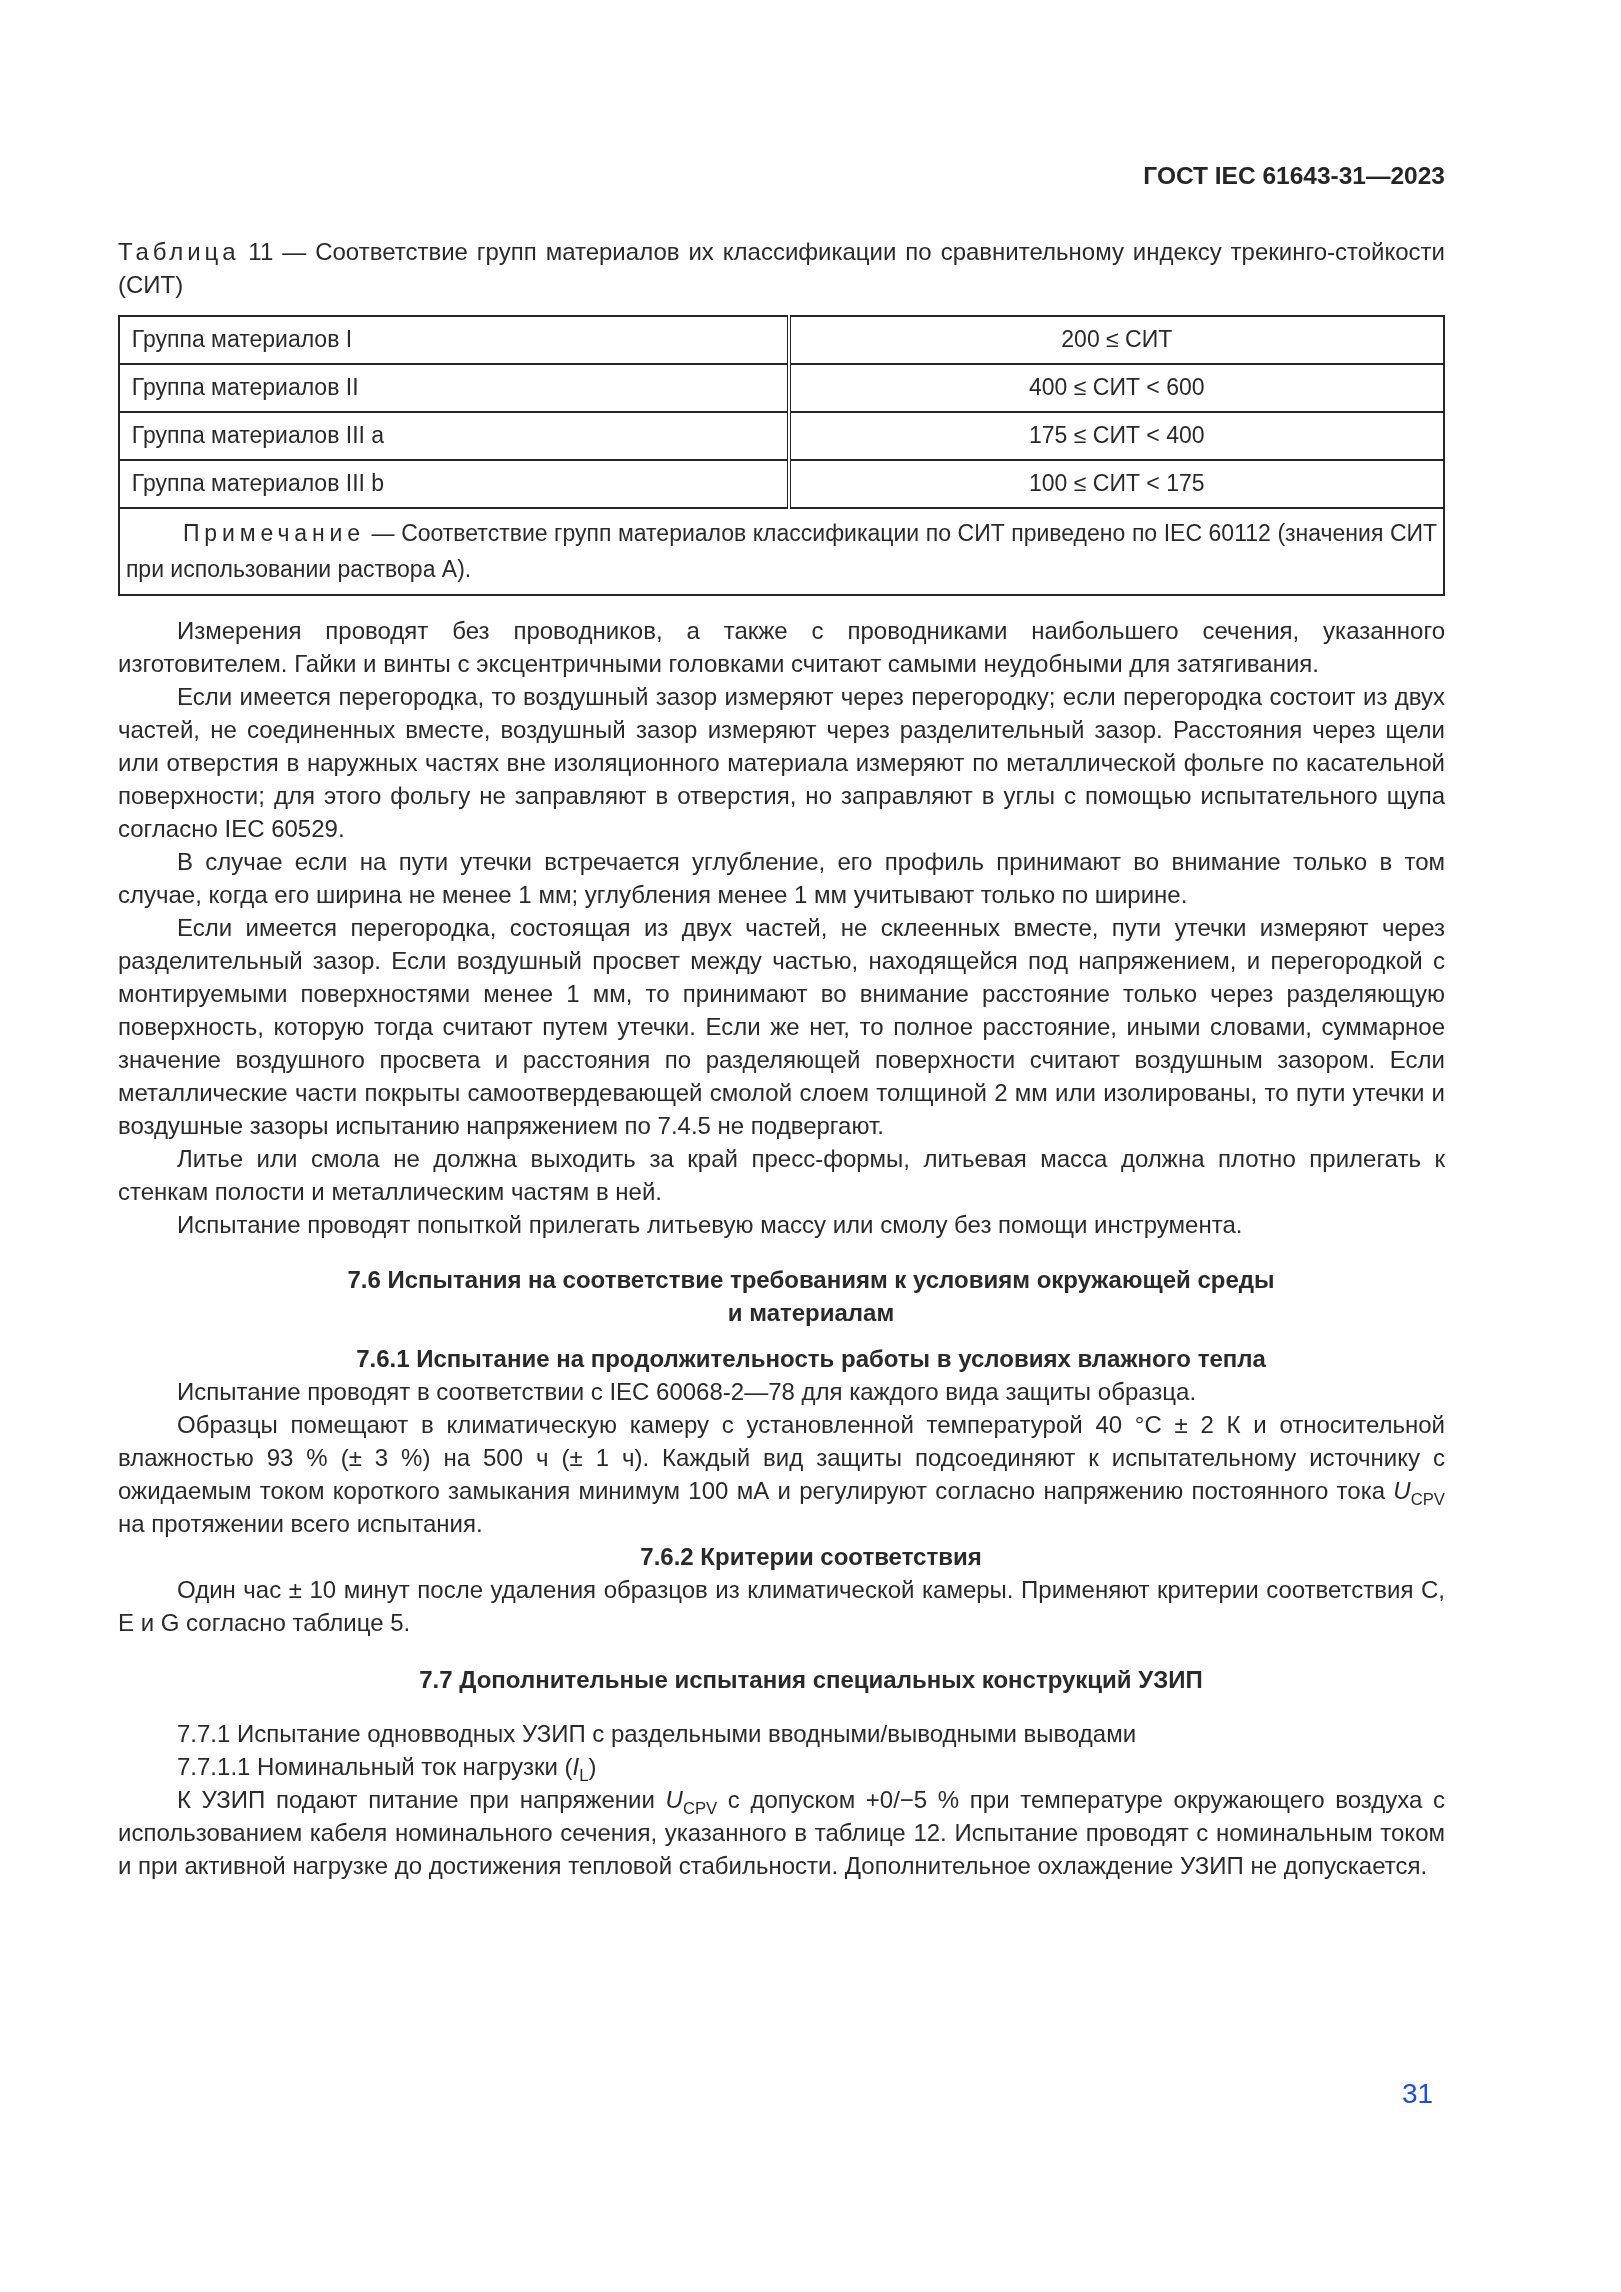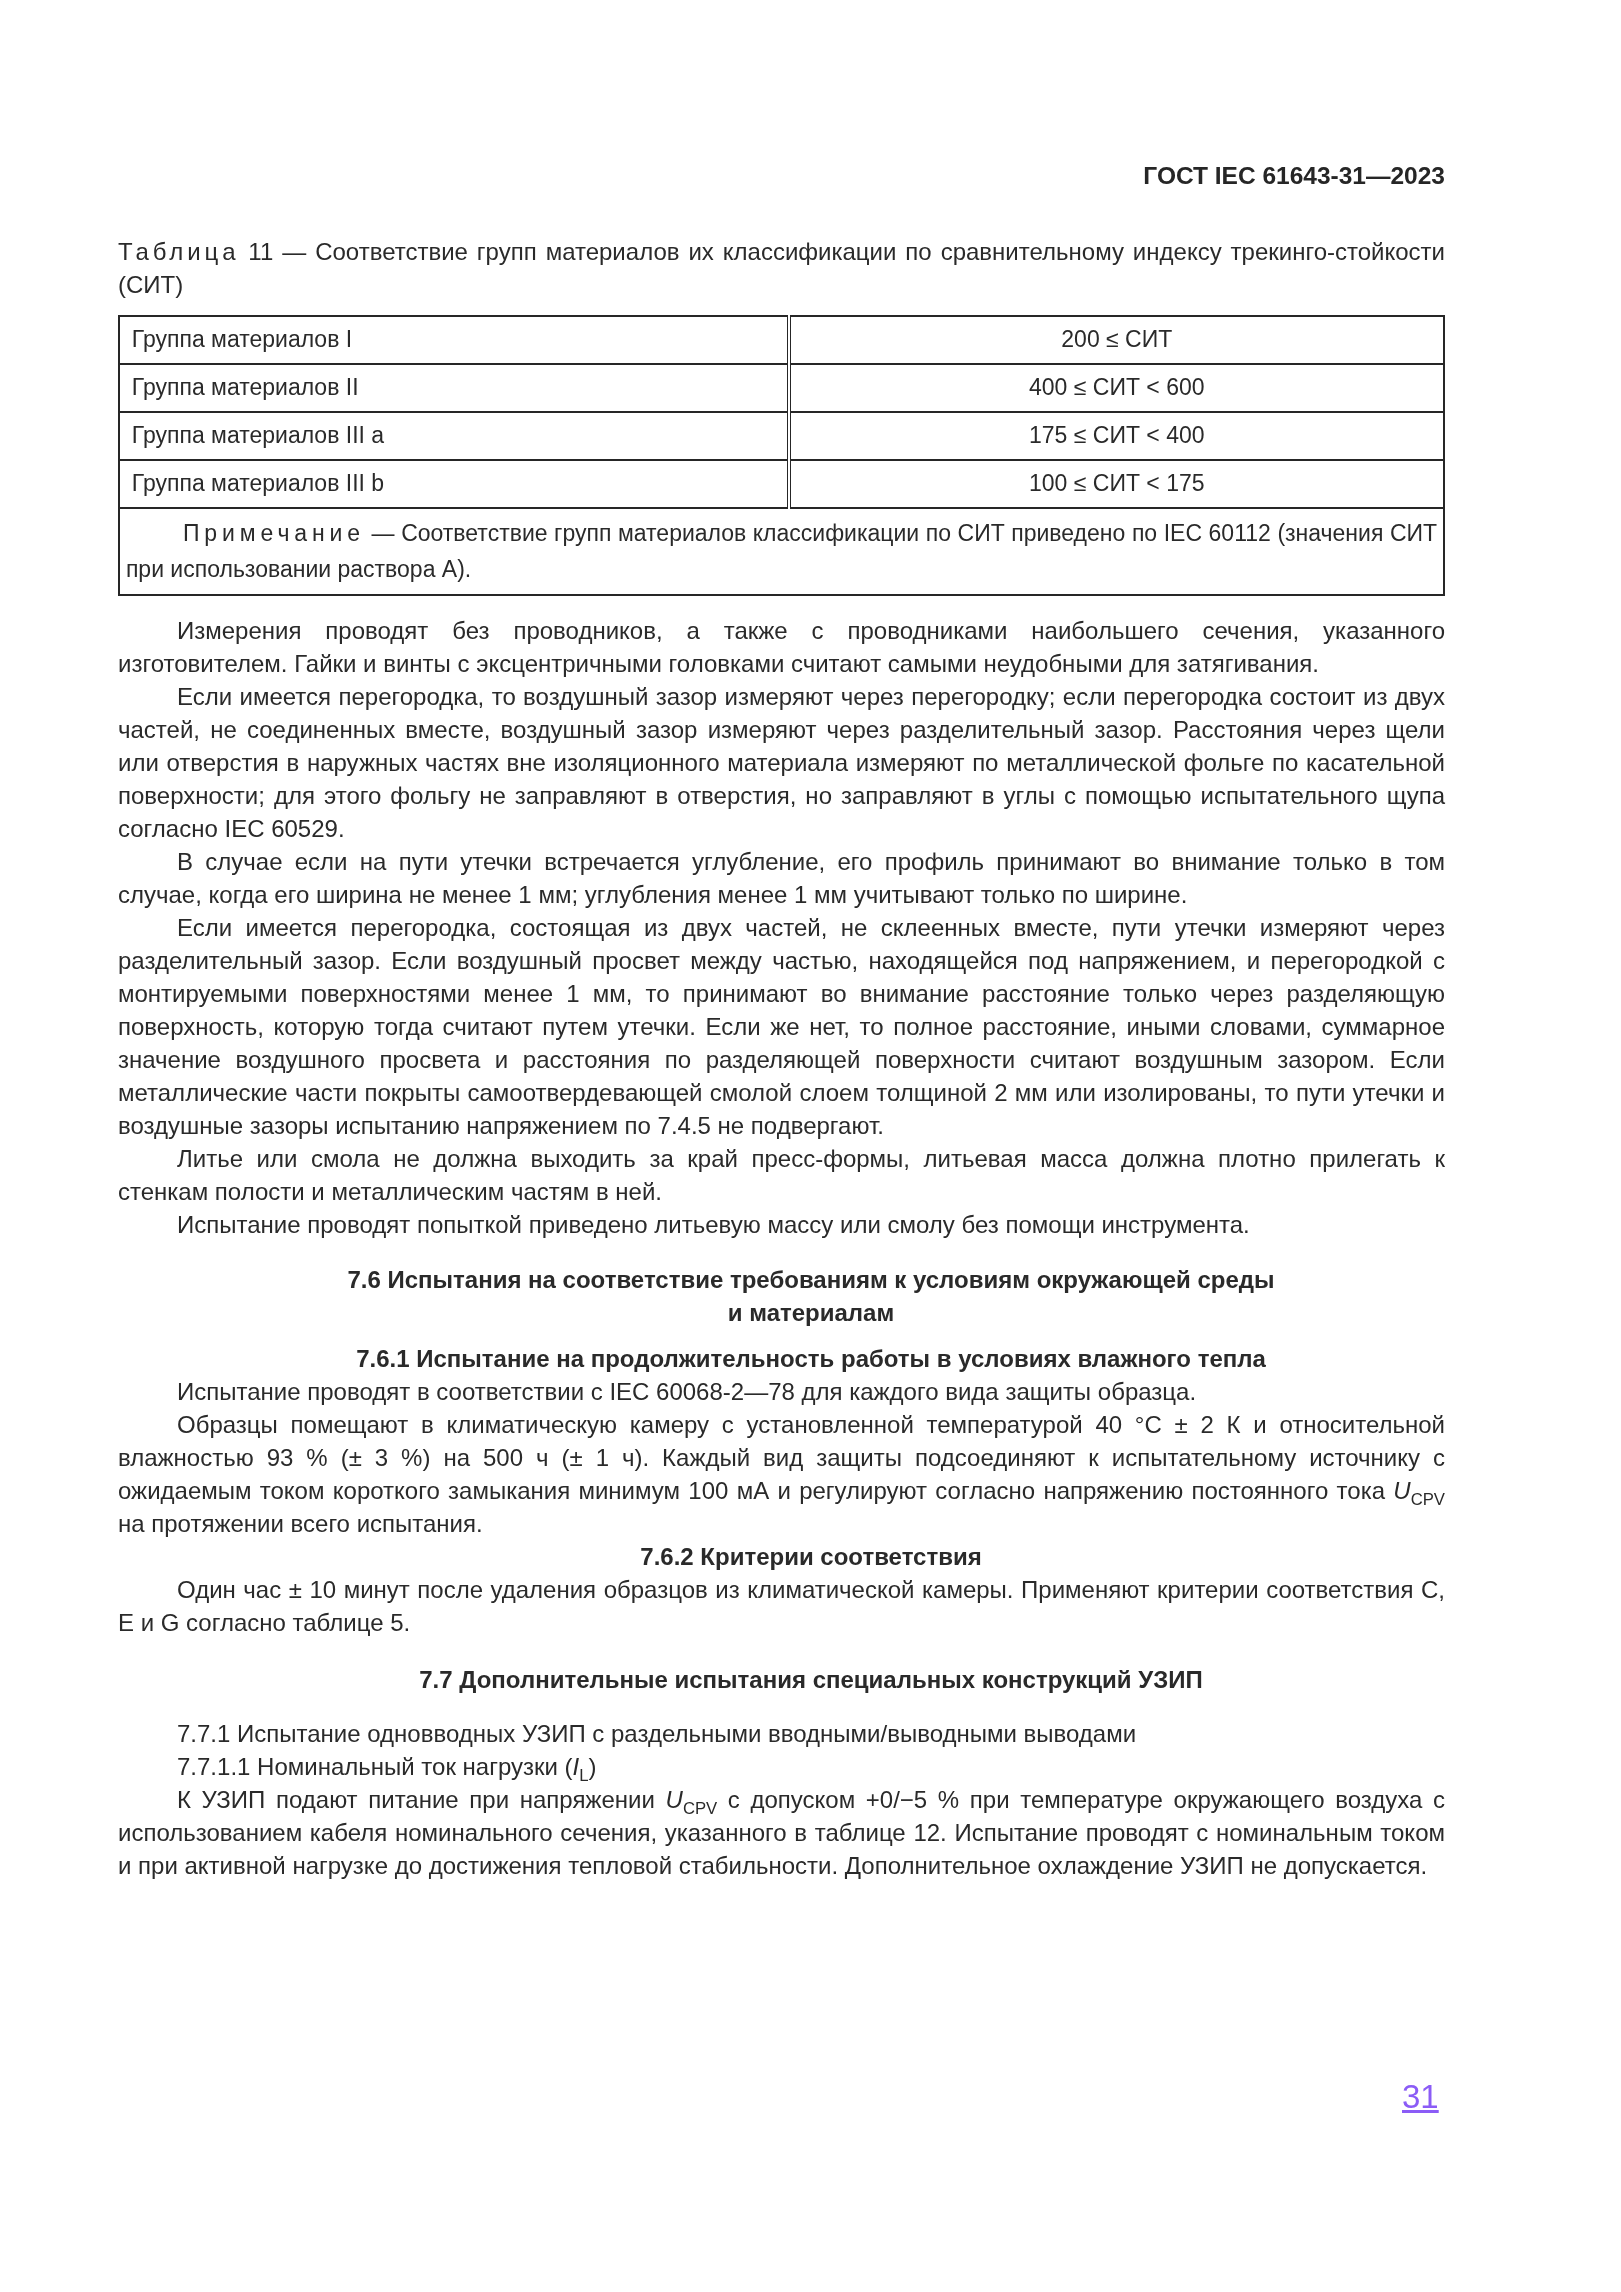--- a/index.html
+++ b/index.html
@@ -19,21 +19,21 @@
   p { margin: 0; text-align: justify; }
   .ind { text-indent: 59px; }
   .first { margin-top: 17.6px; }
   h3 { margin: 0; font-size: 24px; font-weight: bold; padding-left: 59px; text-align: center; }
   .h76 { margin-top: 21.6px; }
   .h761 { margin-top: 13.7px; }
   .h77 { margin-top: 23.5px; }
   .gap { margin-top: 21.6px; }
   sub { font-size: 16.7px; vertical-align: -5.9px; line-height: 0; }
   i { font-style: italic; }
-  .pagenum { position: absolute; left: 1402px; top: 2066px; font-size: 33px; color: #8b5cf6; text-decoration: underline; }
+  .pagenum { position: absolute; left: 1402px; top: 2066px; font-size: 28px; color: #1d4ed8; }
 </style>
 </head>
 <body>
 
 <div class="page">
   <div class="hdr">ГОСТ IEC 61643-31—2023</div>
 
   <div class="content">
     <p class="caption"><span class="sp">Таблица</span><span> 11 — Соответствие групп материалов их классификации по сравнительному индексу трекинго-стойкости (СИТ)</span></p>
 
@@ -59,21 +59,21 @@
         <td class="note" colspan="2"><span class="note-lbl">Примечание</span><span> — Соответствие групп материалов классификации по СИТ приведено по IEC 60112 (значения СИТ при использовании раствора А).</span></td>
       </tr>
     </tbody>
       </table>
 
     <p class="ind first">Измерения проводят без проводников, а также с проводниками наибольшего сечения, указанного изготовителем. Гайки и винты с эксцентричными головками считают самыми неудобными для затягивания.</p>
     <p class="ind">Если имеется перегородка, то воздушный зазор измеряют через перегородку; если перегородка состоит из двух частей, не соединенных вместе, воздушный зазор измеряют через разделительный зазор. Расстояния через щели или отверстия в наружных частях вне изоляционного материала измеряют по металлической фольге по касательной поверхности; для этого фольгу не заправляют в отверстия, но заправляют в углы с помощью испытательного щупа согласно IEC 60529.</p>
     <p class="ind">В случае если на пути утечки встречается углубление, его профиль принимают во внимание только в том случае, когда его ширина не менее 1 мм; углубления менее 1 мм учитывают только по ширине.</p>
     <p class="ind">Если имеется перегородка, состоящая из двух частей, не склеенных вместе, пути утечки измеряют через разделительный зазор. Если воздушный просвет между частью, находящейся под напряжением, и перегородкой с монтируемыми поверхностями менее 1 мм, то принимают во внимание расстояние только через разделяющую поверхность, которую тогда считают путем утечки. Если же нет, то полное расстояние, иными словами, суммарное значение воздушного просвета и расстояния по разделяющей поверхности считают воздушным зазором. Если металлические части покрыты самоотвердевающей смолой слоем толщиной 2 мм или изолированы, то пути утечки и воздушные зазоры испытанию напряжением по 7.4.5 не подвергают.</p>
     <p class="ind">Литье или смола не должна выходить за край пресс-формы, литьевая масса должна плотно прилегать к стенкам полости и металлическим частям в ней.</p>
-    <p class="ind">Испытание проводят попыткой приведено литьевую массу или смолу без помощи инструмента.</p>
+    <p class="ind">Испытание проводят попыткой прилегать литьевую массу или смолу без помощи инструмента.</p>
 
     <h3 class="h76"><span>7.6 Испытания на соответствие требованиям к условиям окружающей среды</span><br><span>и  материалам</span></h3>
 
     <h3 class="h761">7.6.1 Испытание на продолжительность работы в условиях влажного тепла</h3>
     <p class="ind">Испытание проводят в соответствии с IEC 60068-2—78 для каждого вида защиты образца.</p>
     <p class="ind"><span>Образцы помещают в климатическую камеру с установленной температурой 40 °С ± 2 К и относительной влажностью 93 % (± 3 %) на 500 ч (± 1 ч). Каждый вид защиты подсоединяют к испытательному источнику с ожидаемым током короткого замыкания минимум 100 мА и регулируют согласно напряжению постоянного тока </span><i>U</i><sub>CPV</sub><span> на протяжении всего испытания.</span></p>
 
     <h3>7.6.2 Критерии соответствия</h3>
     <p class="ind">Один час ± 10 минут после удаления образцов из климатической камеры. Применяют критерии соответствия С, Е и G согласно таблице 5.</p>
 

